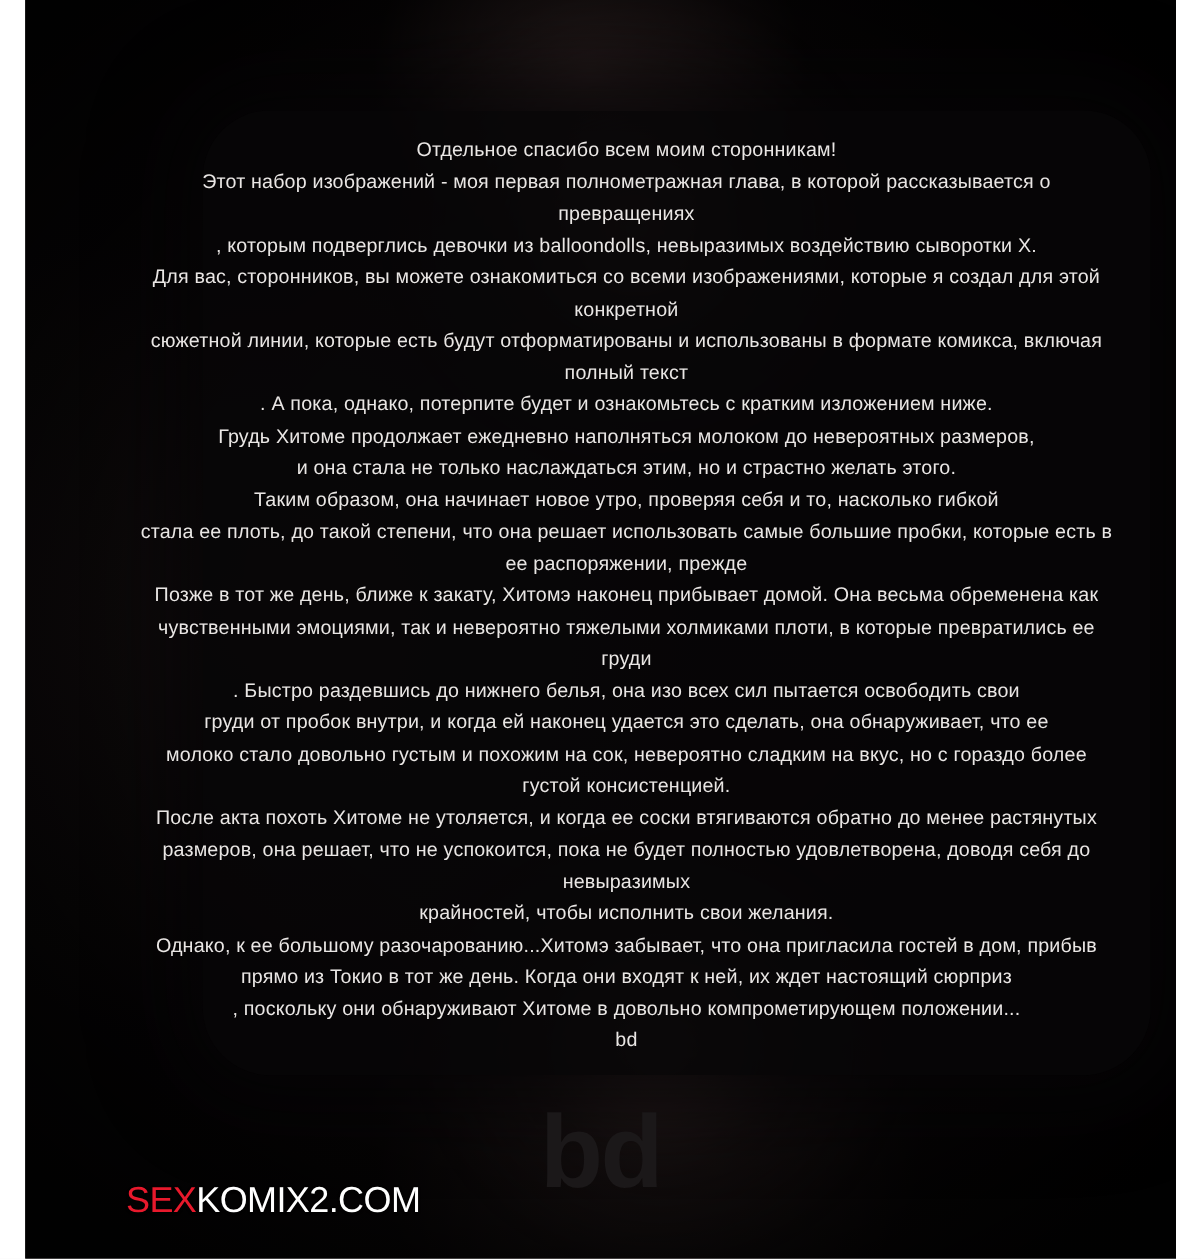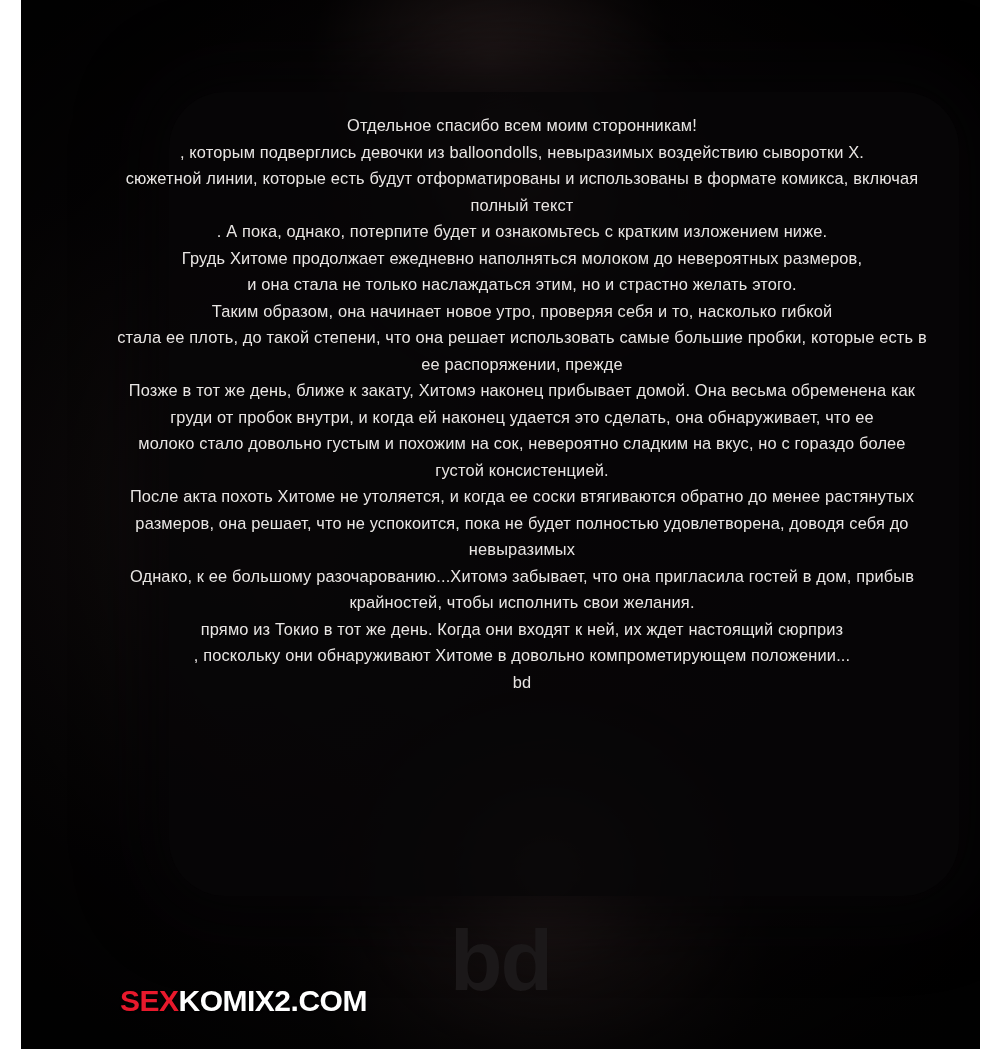--- a/index.html
+++ b/index.html
@@ -103,24 +103,24 @@
     font-weight: bold;
     font-family: "Liberation Sans", sans-serif;
     letter-spacing: -2px;
     line-height: 90px;
     user-select: none;
   }
 
   
   .site-stamp {
     position: absolute;
-    left: 99px;
+    left: 84px;
     top: 984px;
     font-family: "Liberation Sans", sans-serif;
-    font-weight: bold;
+    font-weight: normal;
     font-size: 30px;
     letter-spacing: -0.5px;
     white-space: nowrap;
     text-shadow: 0 1px 2px rgba(0,0,0,0.8);
   }
   .site-stamp .sex {
     color: #e8192c;
   }
   .site-stamp .komix {
     color: #ffffff;
@@ -136,34 +136,38 @@
 
   <div class="image-area">
     <div class="bg-figure"></div>
     <div class="bg-figure2"></div>
     <div class="vignette"></div>
 
     <div class="text-panel"></div>
 
     <div class="story">
       <p>Отдельное спасибо всем моим сторонникам!</p>
+      <p>Этот набор изображений - моя первая полнометражная глава, в которой рассказывается о превращениях</p>
       <p>, которым подверглись девочки из balloondolls, невыразимых воздействию сыворотки X.</p>
+      <p>Для вас, сторонников, вы можете ознакомиться со всеми изображениями, которые я создал для этой конкретной</p>
       <p>сюжетной линии, которые есть будут отформатированы и использованы в формате комикса, включая полный текст</p>
       <p>. А пока, однако, потерпите будет и ознакомьтесь с кратким изложением ниже.</p>
       <p>Грудь Хитоме продолжает ежедневно наполняться молоком до невероятных размеров,</p>
       <p>и она стала не только наслаждаться этим, но и страстно желать этого.</p>
       <p>Таким образом, она начинает новое утро, проверяя себя и то, насколько гибкой</p>
       <p>стала ее плоть, до такой степени, что она решает использовать самые большие пробки, которые есть в ее распоряжении, прежде</p>
       <p>Позже в тот же день, ближе к закату, Хитомэ наконец прибывает домой. Она весьма обременена как</p>
+      <p>чувственными эмоциями, так и невероятно тяжелыми холмиками плоти, в которые превратились ее груди</p>
+      <p>. Быстро раздевшись до нижнего белья, она изо всех сил пытается освободить свои</p>
       <p>груди от пробок внутри, и когда ей наконец удается это сделать, она обнаруживает, что ее</p>
       <p>молоко стало довольно густым и похожим на сок, невероятно сладким на вкус, но с гораздо более густой консистенцией.</p>
       <p>После акта похоть Хитоме не утоляется, и когда ее соски втягиваются обратно до менее растянутых</p>
       <p>размеров, она решает, что не успокоится, пока не будет полностью удовлетворена, доводя себя до невыразимых</p>
+      <p>крайностей, чтобы исполнить свои желания.</p>
       <p>Однако, к ее большому разочарованию...Хитомэ забывает, что она пригласила гостей в дом, прибыв</p>
-      <p>крайностей, чтобы исполнить свои желания.</p>
       <p>прямо из Токио в тот же день. Когда они входят к ней, их ждет настоящий сюрприз</p>
       <p>, поскольку они обнаруживают Хитоме в довольно компрометирующем положении...</p>
       <p class="signature">bd</p>
     </div>
 
     <div class="watermark">bd</div>
 
     <div class="site-stamp">
       <span class="sex">SEX</span><span class="komix">KOMIX2</span><span class="dotcom">.COM</span>
     </div>

